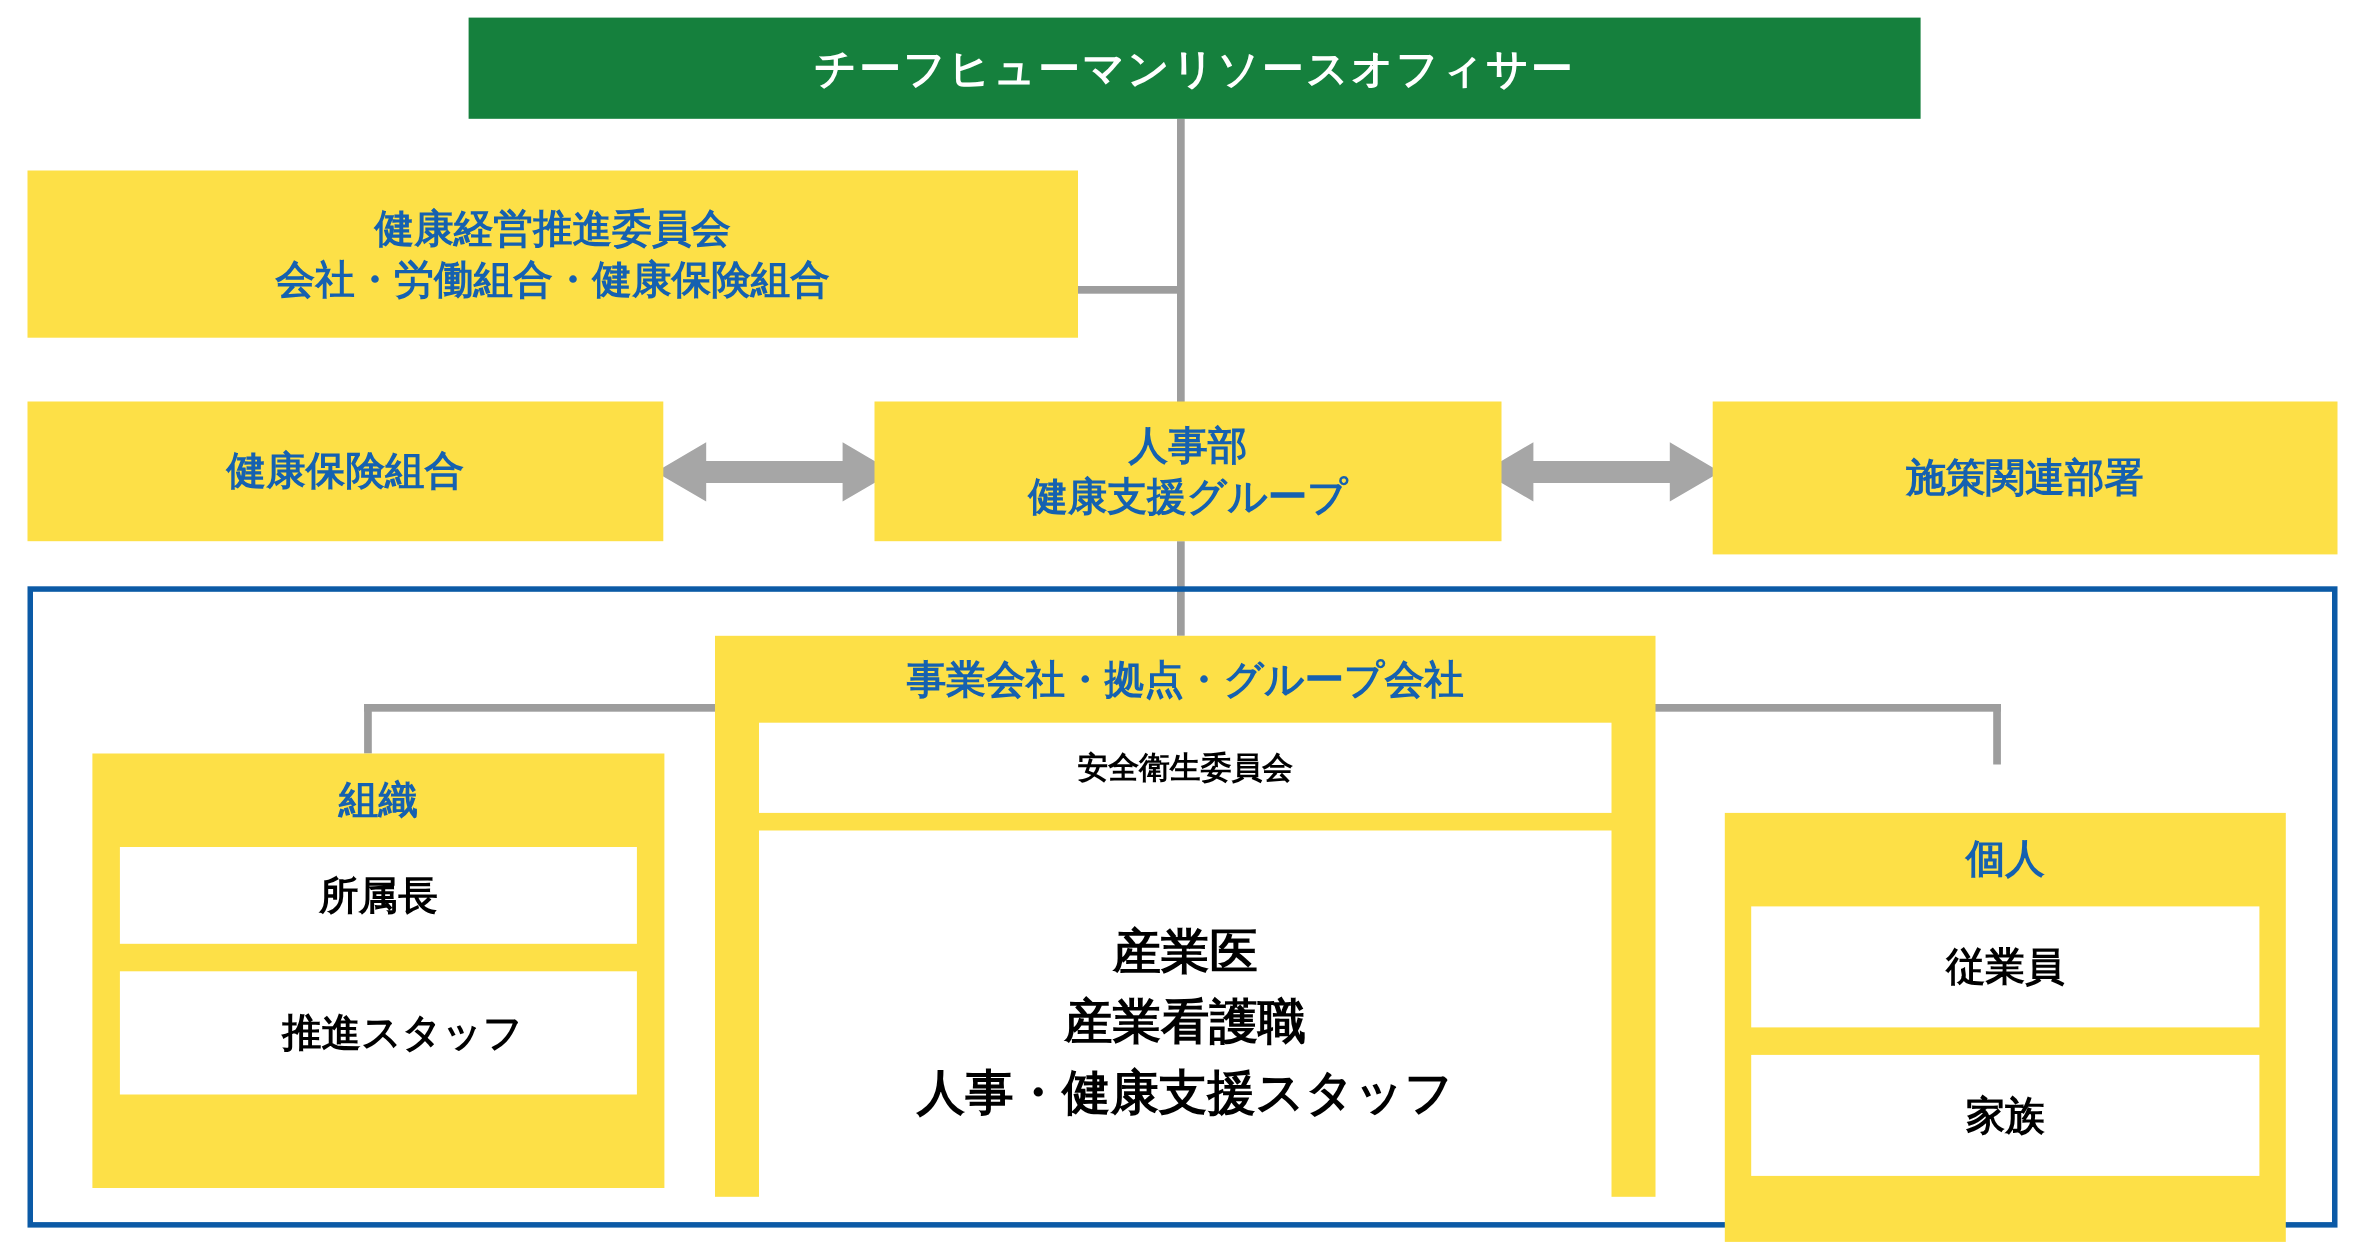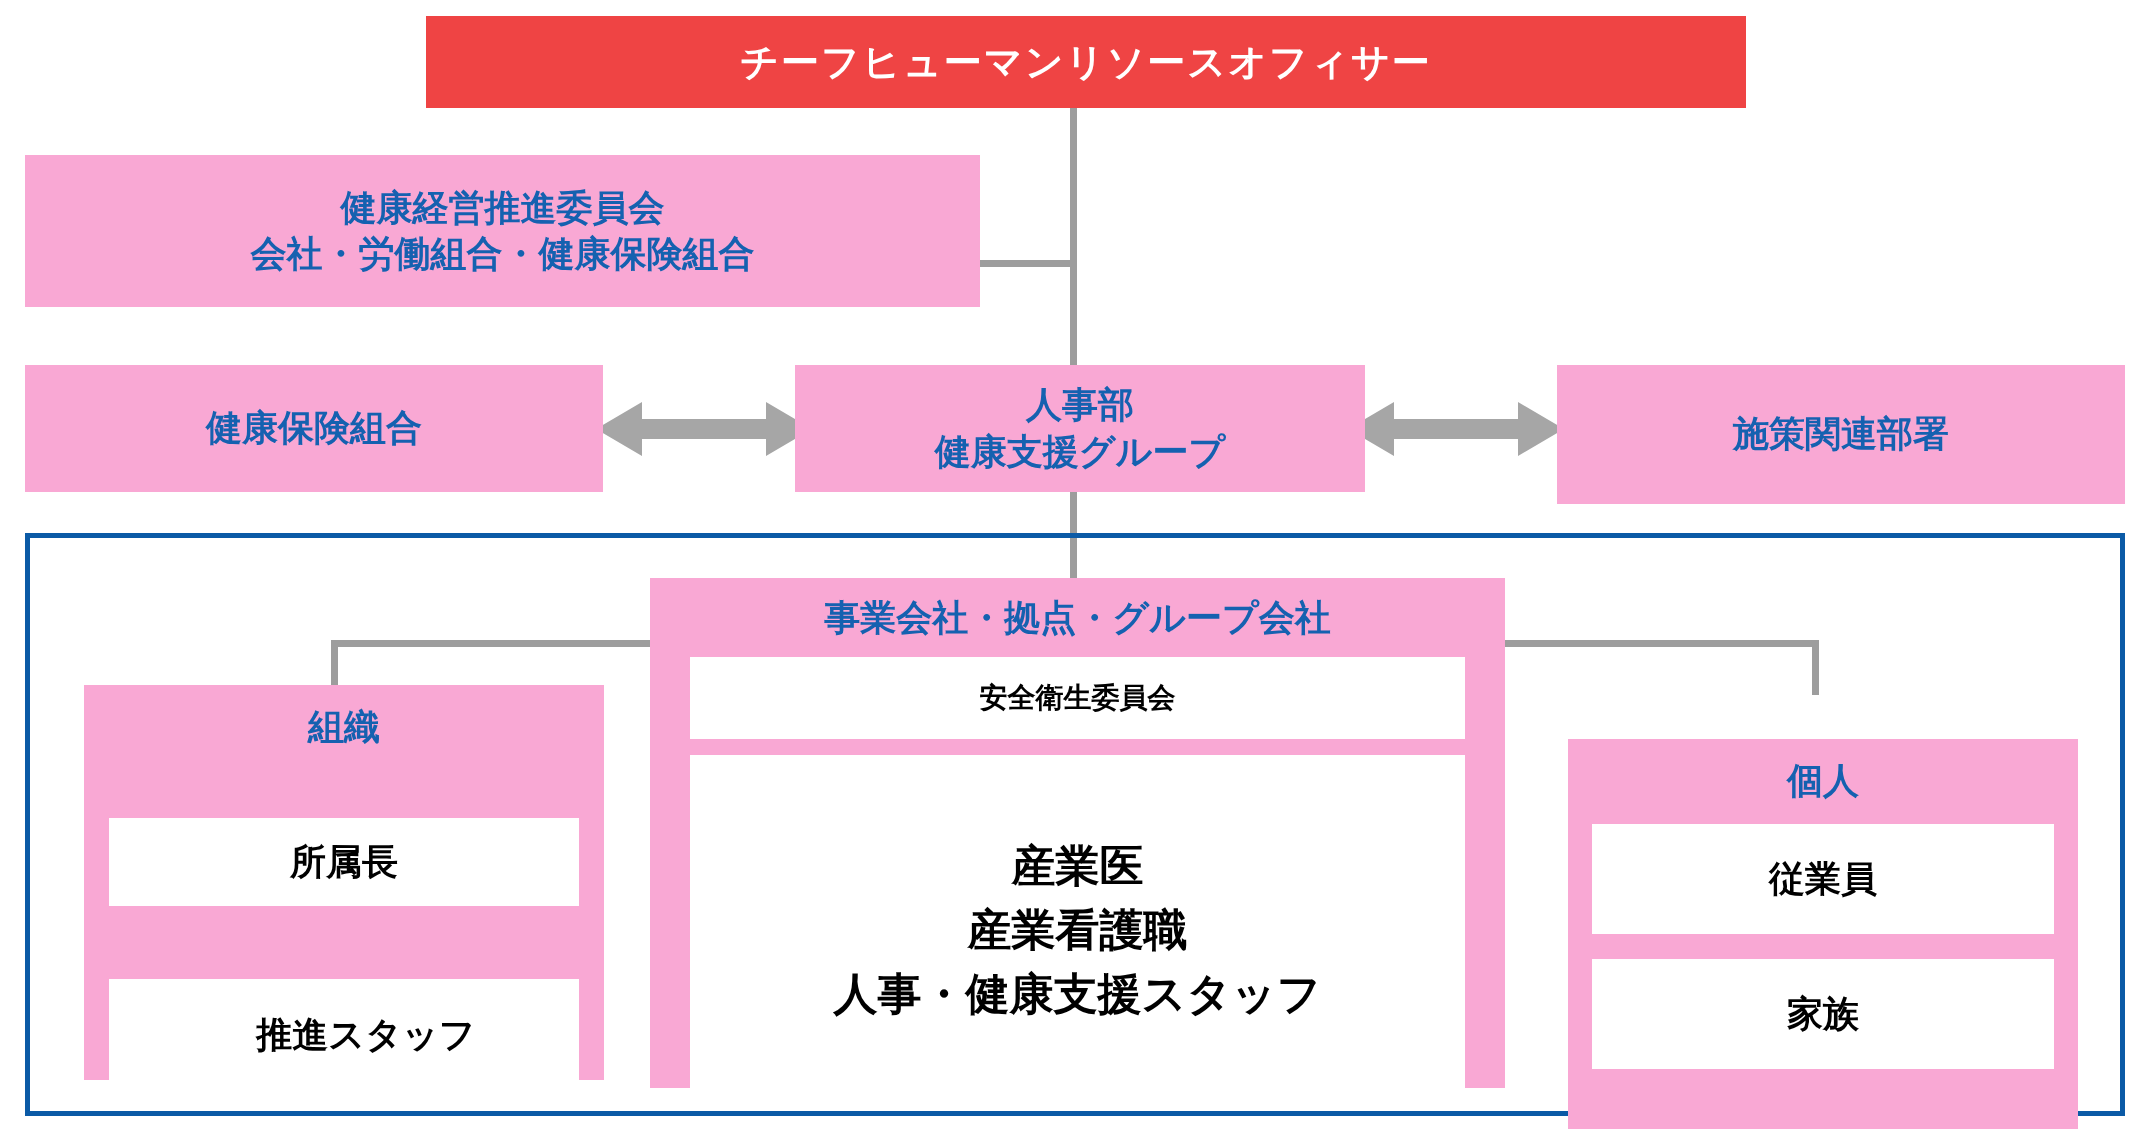--- a/index.html
+++ b/index.html
@@ -22,26 +22,26 @@
   .box {
     position: absolute;
     box-sizing: border-box;
     display: flex;
     flex-direction: column;
     align-items: center;
     justify-content: center;
     text-align: center;
   }
   .box-dark {
-    background: #ef4444;
+    background: #15803d;
     color: #ffffff;
     font-weight: bold;
   }
   .box-light {
-    background: #f9a8d4;
+    background: #fde047;
     color: #1561B0;
     font-weight: bold;
   }
   .box-white {
     background: #ffffff;
     color: #000000;
     font-weight: bold;
   }
   .lines {
     line-height: 1.28;
@@ -126,21 +126,21 @@
       <span>安全衛生委員会</span>
     </div>
 
     <div class="box box-white" style="position:relative; left:0; top:0; margin-top:16px; width:775px; height:350px; font-size:44px; flex:none;">
       <span class="lines" style="line-height:1.45;">産業医
 産業看護職
 人事・健康支援スタッフ</span>
     </div>
   </div>
 
-  <div class="box box-light" style="left:84px; top:685px; width:520px; height:395px; justify-content:flex-start; padding-top:18px; font-size:36px;gap:48px;">
+  <div class="box box-light" style="left:84px; top:685px; width:520px; height:395px; justify-content:flex-start; padding-top:18px; font-size:36px;">
     <span style="display:block; margin-bottom:18px;">組織</span>
 
     <div class="box box-white" style="position:relative; left:0; top:0; width:470px; height:88px; font-size:36px; flex:none;">
       <span>所属長</span>
     </div>
 
     <div class="box box-white" style="position:relative; left:0; top:0; margin-top:25px; width:470px; height:112px; font-size:36px; flex:none;padding-left:44px;">
       <span>推進スタッフ</span>
     </div>
   </div>

